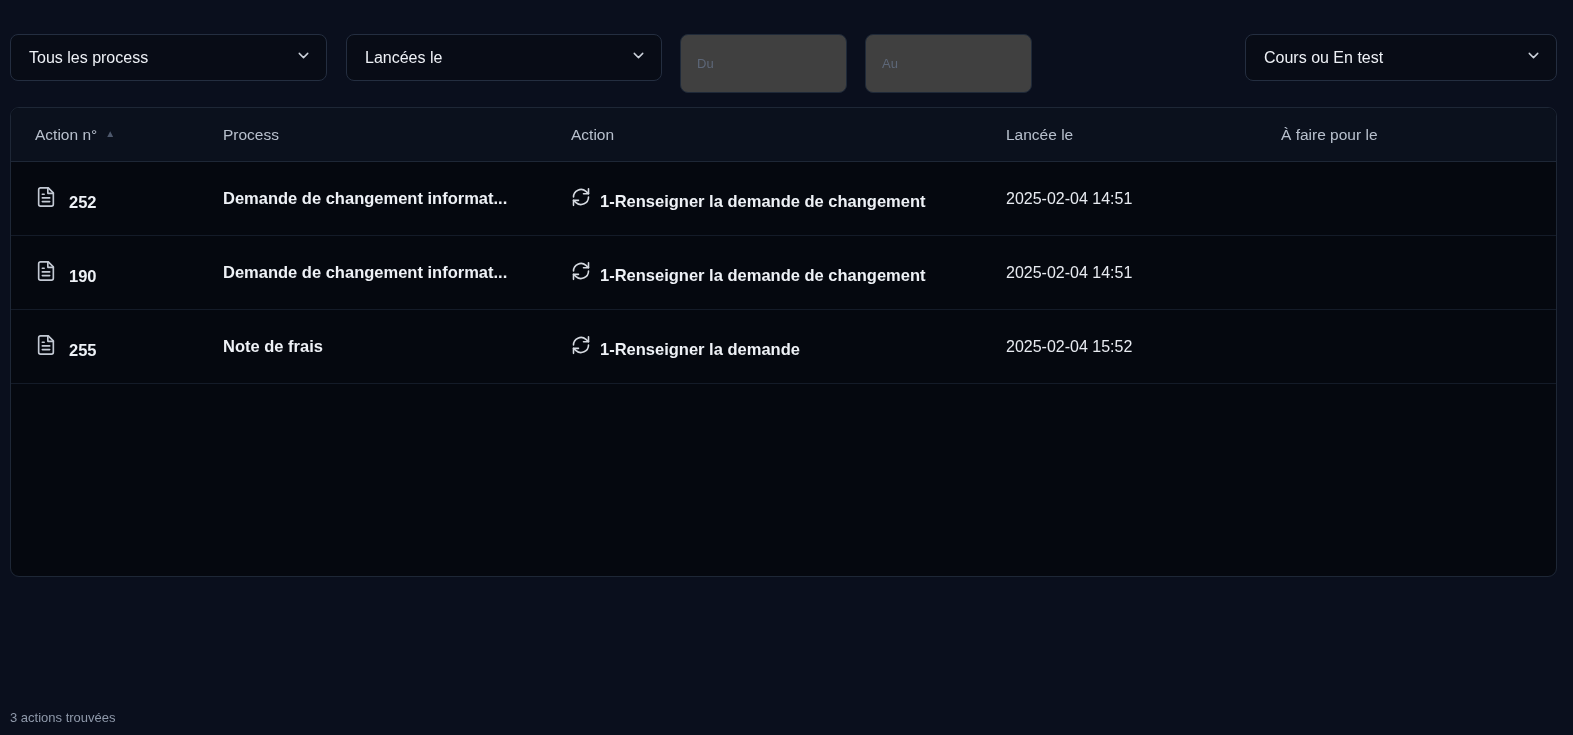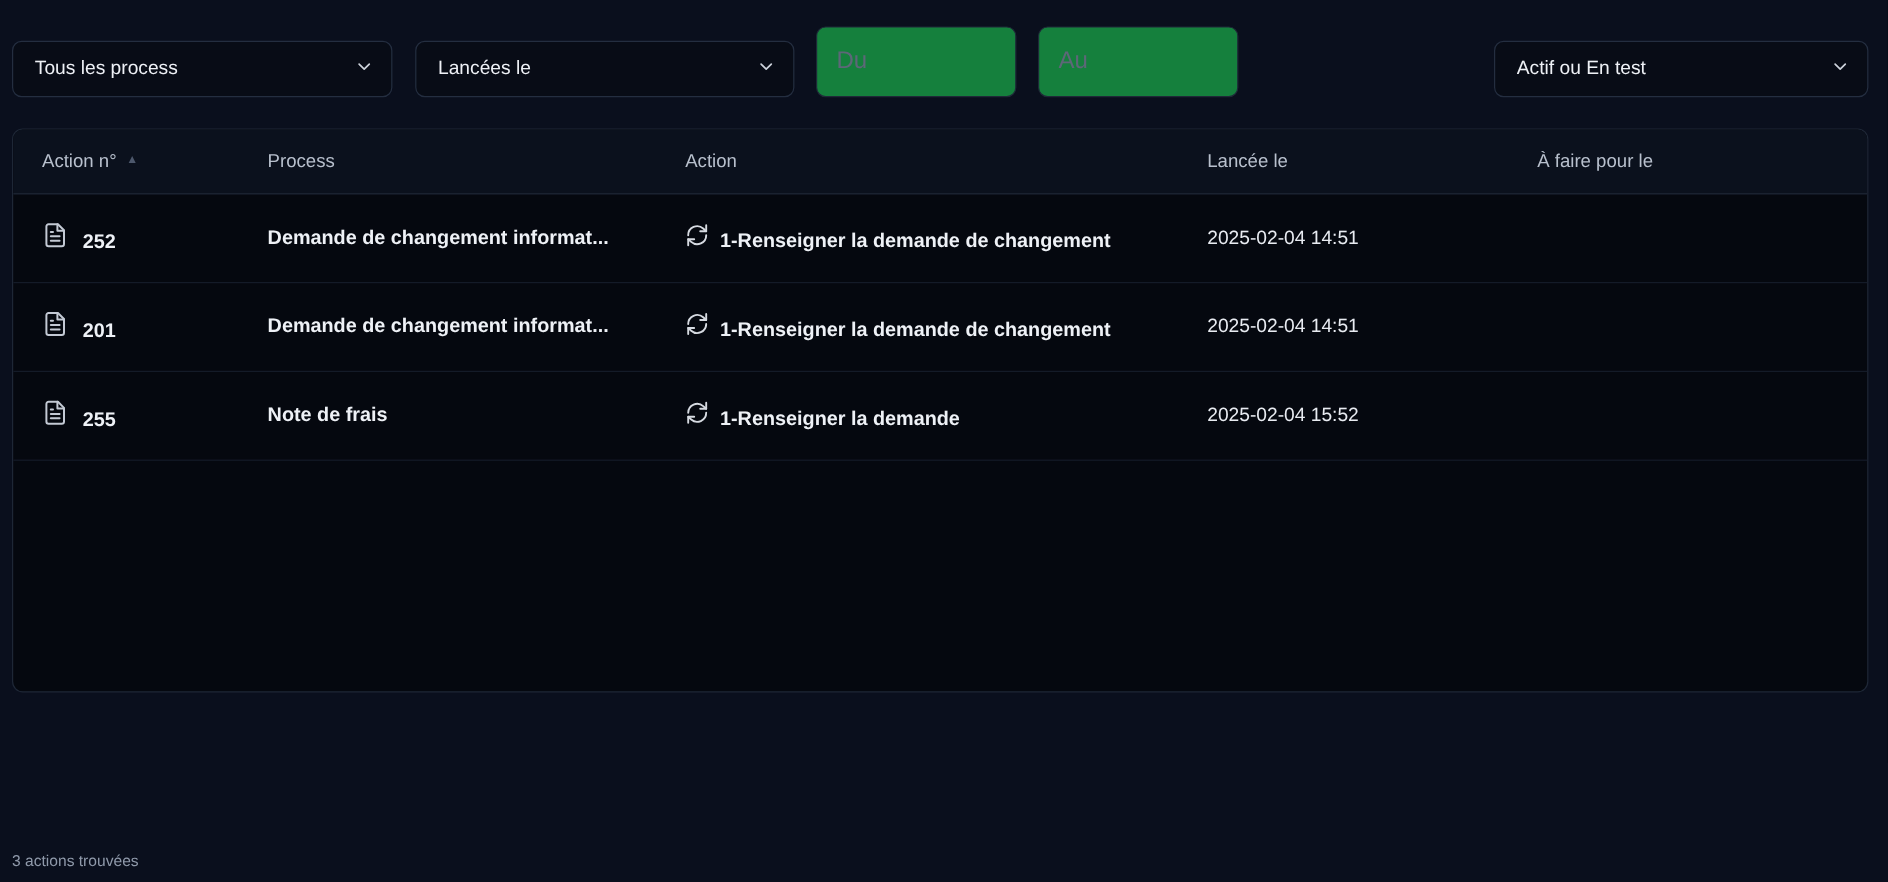--- a/index.html
+++ b/index.html
@@ -38,33 +38,33 @@
 
   
   .content {
     flex:1; display:flex; flex-direction:column;
     background:#0a0f1d;
     padding:0 16px 0 10px;
     min-height:0;
   }
 
   
-  .filters { margin-top:34px; display:flex; align-items:flex-end; height:47px; flex:0 0 47px; }
+  .filters { margin-top:34px; display:flex; align-items:flex-start; height:47px; flex:0 0 47px; }
   .ctrl {
     height:47px; border:1px solid #242e40; border-radius:8px;
     background:#080c16; display:flex; align-items:center;
     padding:0 14px 0 18px; font-size:16px; color:#eef1f6; cursor:pointer;
   }
   .ctrl .lbl { flex:1; white-space:nowrap; overflow:hidden; }
   .ctrl svg { flex:0 0 auto; margin-left:10px; }
   .sel-process { width:317px; margin-right:19px; }
   .sel-launched { width:316px; margin-right:18px;gap:44px; }
   .date-input {
     width:167px; height:59px; border:1px solid #1f2938; border-radius:8px;
-    background:#15803d; color:#eef1f6; font-family:inherit; font-size:20px;
+    background:#404040; color:#eef1f6; font-family:inherit; font-size:13px;
     padding:0 16px; outline:none;
   }
   .date-input::placeholder { color:#5d6activ778; }
   .date-input::placeholder { color:#5d6778; }
   .date-from { margin-right:18px; }
   .spacer { flex:1; }
   .sel-status { width:312px; }
 
   
   .table {
@@ -124,21 +124,21 @@
         <span>
           <svg width="17" height="17" viewBox="0 0 24 24" fill="none" stroke="#ccd2db" stroke-width="2" stroke-linecap="round" stroke-linejoin="round">
               <polyline points="6 9 12 15 18 9"></polyline>
             </svg>
         </span>
       </div>
       <input class="date-input date-from" placeholder="Du" style="">
       <input class="date-input" placeholder="Au" style="">
       <div class="spacer"></div>
       <div class="ctrl sel-status">
-        <span class="lbl">Actif ou En test</span>
+        <span class="lbl">Cours ou En test</span>
         <span>
           <svg width="17" height="17" viewBox="0 0 24 24" fill="none" stroke="#ccd2db" stroke-width="2" stroke-linecap="round" stroke-linejoin="round">
               <polyline points="6 9 12 15 18 9"></polyline>
             </svg>
         </span>
       </div>
     </div>
 
     <section class="table">
       <div class="thead">
@@ -185,21 +185,21 @@
     <div class="cell-id">
       <span>
         <svg width="22" height="22" viewBox="0 0 24 24" fill="none" stroke="currentColor" stroke-width="1.8" stroke-linecap="round" stroke-linejoin="round">
           <path d="M14.5 2H6a2 2 0 0 0-2 2v16a2 2 0 0 0 2 2h12a2 2 0 0 0 2-2V7.5z"></path>
           <polyline points="14 2 14 8 20 8"></polyline>
           <line x1="16" y1="13" x2="8" y2="13"></line>
           <line x1="16" y1="17" x2="8" y2="17"></line>
           <line x1="10" y1="9" x2="8" y2="9"></line>
         </svg>
       </span>
-      <span>201</span>
+      <span>190</span>
     </div>
     <div class="cell-process">Demande de changement informat...</div>
     <div class="cell-action">
       <span>
         <svg width="20" height="20" viewBox="0 0 24 24" fill="none" stroke="currentColor" stroke-width="1.9" stroke-linecap="round" stroke-linejoin="round">
           <path d="M21 2v6h-6"></path>
           <path d="M3 12a9 9 0 0 1 15-6.7L21 8"></path>
           <path d="M3 22v-6h6"></path>
           <path d="M21 12a9 9 0 0 1-15 6.7L3 16"></path>
         </svg>

